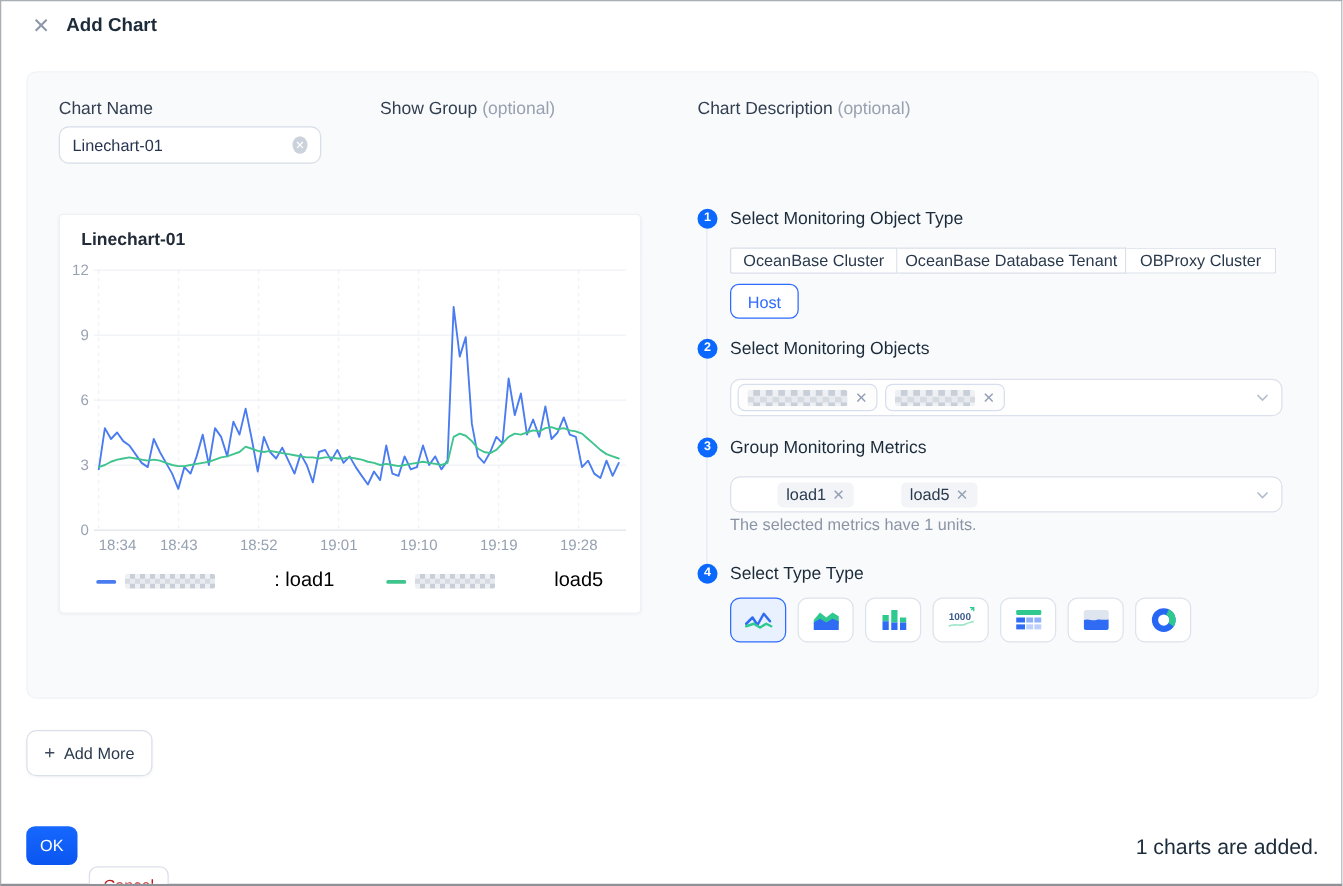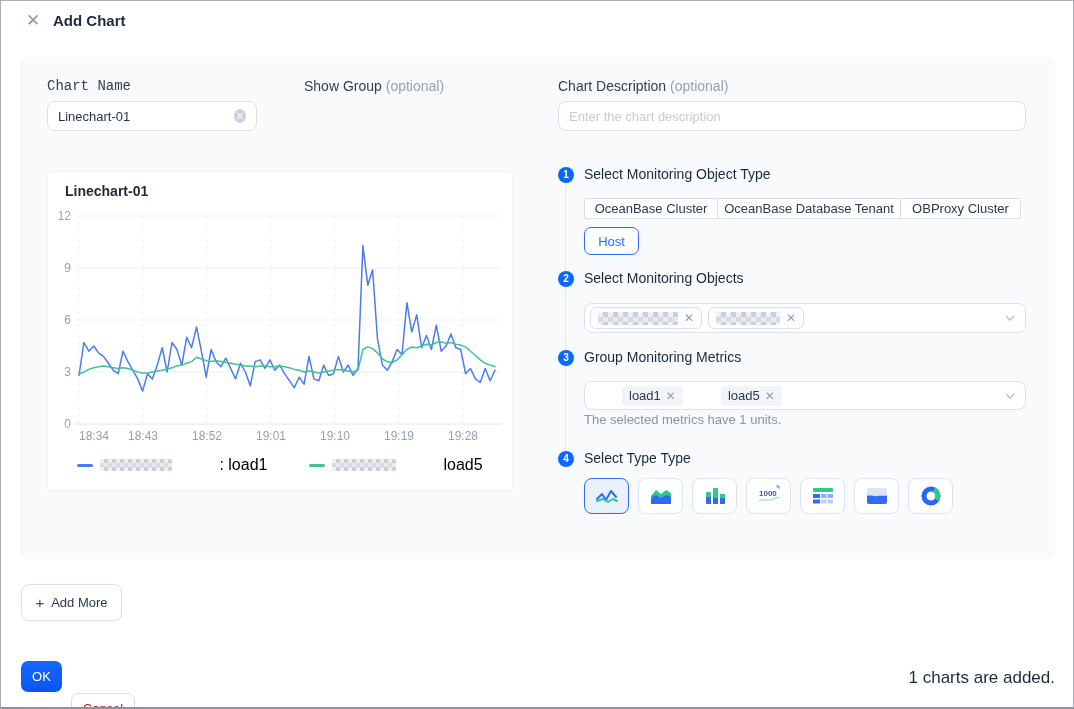--- a/index.html
+++ b/index.html
@@ -64,36 +64,33 @@
 </head>
 <body>
 
 <div class="win">
 
   <div class="abs close-x">✕</div>
   <div class="abs hdr-title">Add Chart</div>
 
   <div class="abs panel"></div>
 
-  <div class="abs flabel" style="left:46px;font-family:Liberation Mono, monospace;">
+  <div class="abs flabel" style="left:46px;">
     <span>Chart Name</span>
   </div>
   <div class="abs flabel" style="left:303px;">
     <span>Show Group</span> <span class="opt">(optional)</span>
   </div>
   <div class="abs flabel" style="left:557px;">
     <span>Chart Description</span> <span class="opt">(optional)</span>
   </div>
 
   <div class="abs tbox" style="left:46px; width:210px;">
     <input value="Linechart-01" style="">
     <span class="clear-ic">✕</span>
-  </div>
-  <div class="abs tbox" style="left:557px; width:468px;">
-    <input placeholder="Enter the chart description" style="">
   </div>
 
   <div class="abs chart-card"></div>
   <div class="abs chart-title">Linechart-01</div>
   <svg id="chart-svg" width="446" height="240">
       <line x1="20" y1="218" x2="446" y2="218" stroke="#dfe4ec" stroke-width="1"></line>
       <text x="16" y="222" text-anchor="end" fill="#98a2b3" font-size="12">0</text>
       <line x1="20" y1="166" x2="446" y2="166" stroke="#eef1f6" stroke-width="1"></line>
       <text x="16" y="170" text-anchor="end" fill="#98a2b3" font-size="12">3</text>
       <line x1="20" y1="114" x2="446" y2="114" stroke="#eef1f6" stroke-width="1"></line>

